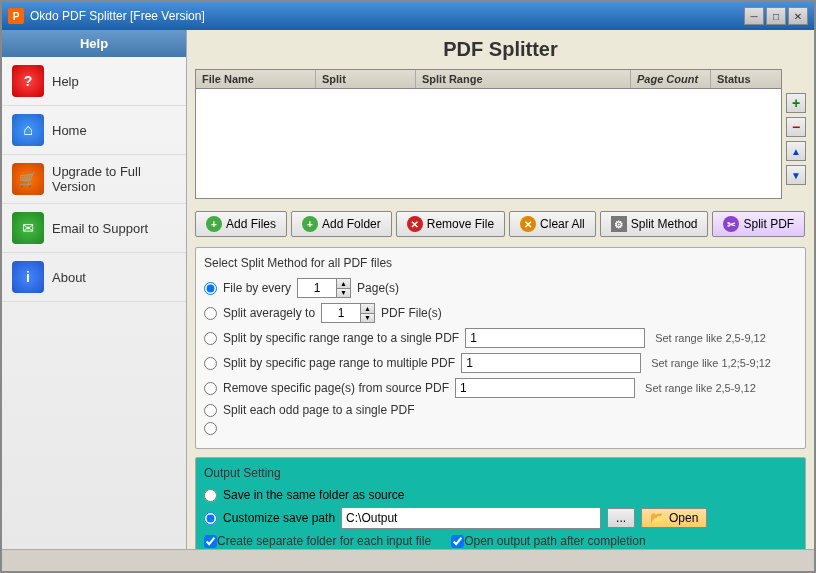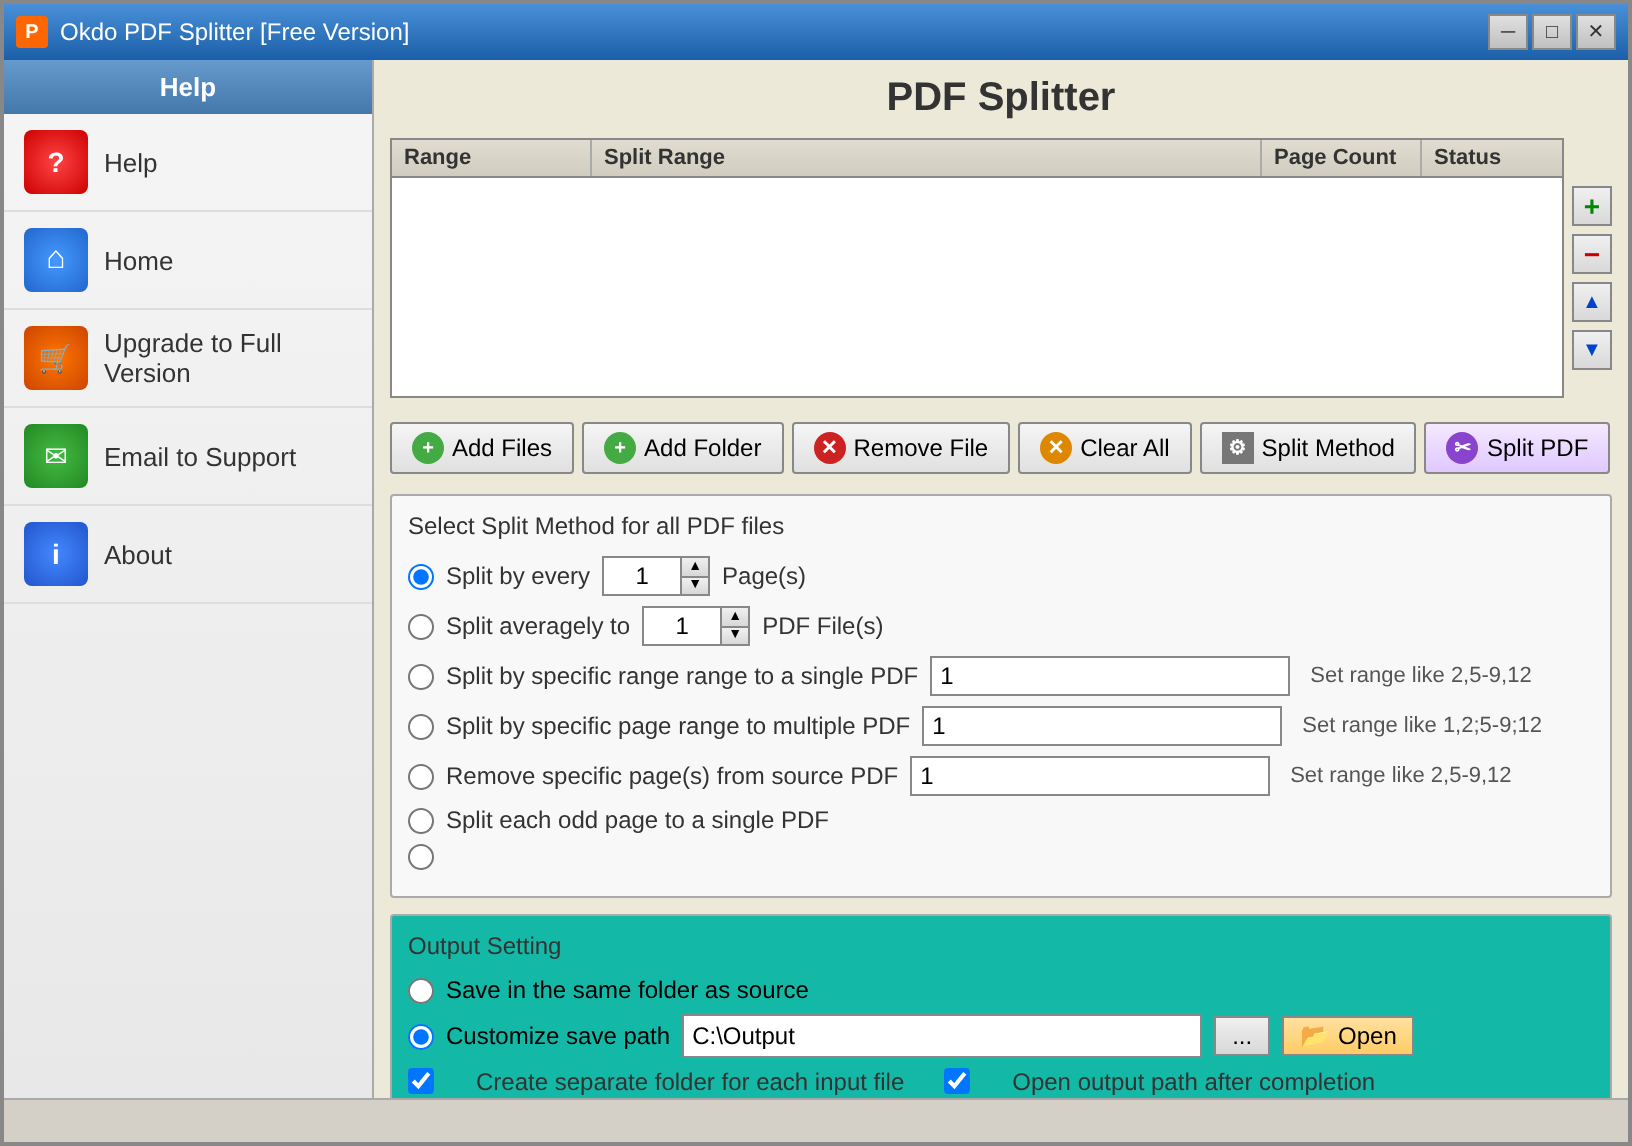--- a/index.html
+++ b/index.html
@@ -36,21 +36,21 @@
     
     .panel-header { text-align: center; font-size: 20px; font-weight: bold; color: #333; margin-bottom: 8px; font-family: Arial, sans-serif; }
     
     
     .file-list { border: 1px solid #888; background: white; height: 130px; margin-bottom: 6px; overflow: hidden; position: relative; }
     .file-list-header { display: flex; background: linear-gradient(to bottom, #e0ddd0, #d0cdc0); border-bottom: 1px solid #888; }
     .file-list-col { padding: 3px 6px; font-size: 11px; color: #333; border-right: 1px solid #aaa; font-weight: bold; }
     .file-list-col.filename { width: 120px; }
     .file-list-col.path { width: 100px; }
     .file-list-col.splitrange { flex: 1; }
-    .file-list-col.pagecount { width: 80px; }
+    .file-list-col.pagecount { width: 80px; font-style: italic; }
     .file-list-col.status { width: 70px; border-right: none; }
     .file-list-body { height: 100px; }
     
     
     .file-list-wrapper { display: flex; gap: 4px; margin-bottom: 6px; }
     .file-list-side { display: flex; flex-direction: column; gap: 4px; justify-content: flex-start; padding-top: 24px; }
     .side-btn { width: 20px; height: 20px; border: 1px solid #888; background: linear-gradient(to bottom, #f0f0f0, #d8d8d8); cursor: pointer; display: flex; align-items: center; justify-content: center; font-size: 12px; font-weight: bold; }
     .side-btn.green { color: #008800; }
     .side-btn.red { color: #cc0000; }
     .side-btn.blue { color: #0044cc; }
@@ -76,21 +76,21 @@
     .text-input-range { width: 180px; height: 20px; border: 1px solid #888; font-size: 12px; padding: 1px 4px; }
     .hint-text { font-size: 11px; color: #555; margin-left: 4px; }
     
     
     .output-box { border: 1px solid #aaa; background: #14b8a6; padding: 8px; border-radius: 2px; }
     .output-row { display: flex; align-items: center; gap: 6px; margin-bottom: 5px; }
     .path-input { width: 260px; height: 22px; border: 1px solid #888; font-size: 12px; padding: 1px 4px; background: white; }
     .browse-btn { padding: 2px 8px; border: 1px solid #888; background: linear-gradient(to bottom, #f0f0f0, #d8d8d8); cursor: pointer; font-size: 12px; }
     .open-btn { padding: 2px 8px; border: 1px solid #888; background: linear-gradient(to bottom, #ffe0a0, #ffcc66); cursor: pointer; font-size: 12px; display: flex; align-items: center; gap: 4px; }
     .checkbox-row { display: flex; align-items: center; gap: 20px; margin-top: 4px; }
-    .checkbox-label { display: flex; align-items: flex-start; gap: 21px; font-size: 12px; color: #333; }
+    .checkbox-label { display: flex; align-items: center; gap: 0; font-size: 12px; color: #333; }
     
     
     .status-bar { height: 22px; background: #d4d0c8; border-top: 1px solid #aaa; display: flex; align-items: center; padding: 0 6px; font-size: 11px; color: #333; }
   </style>
 </head>
 <body>
 
 <div class="window">
 
   <div class="title-bar">
@@ -145,21 +145,22 @@
         <span class="sidebar-label">About</span>
       </div>
     </div>
 
     <div class="right-panel">
       <div class="panel-header">PDF Splitter</div>
 
       <div class="file-list-wrapper">
         <div class="file-list" style="flex:1;">
           <div class="file-list-header">
-            <div class="file-list-col path">Range</div>
+            <div class="file-list-col filename">File Name</div>
+            <div class="file-list-col path">Split</div>
             <div class="file-list-col splitrange">Split Range</div>
             <div class="file-list-col pagecount">Page Count</div>
             <div class="file-list-col status">Status</div>
           </div>
           <div class="file-list-body"></div>
         </div>
         <div class="file-list-side">
           <button class="side-btn green" style="color:#008800;font-size:14px;font-weight:bold;">+</button>
           <button class="side-btn red" style="color:#cc0000;font-size:14px;font-weight:bold;">−</button>
           <button class="side-btn blue" style="color:#0044cc;font-size:10px;">▲</button>
@@ -192,21 +193,21 @@
           <div class="btn-icon" style="width:16px;height:16px;background:#8844cc;display:flex;align-items:center;justify-content:center;color:white;font-size:10px;">✂</div>
           <span>Split PDF</span>
         </button>
       </div>
 
       <div class="section-box">
         <div class="section-title">Select Split Method for all PDF files</div>
 
         <div class="radio-row">
           <input type="radio" name="split-method" id="split-every" checked="" style="">
-          <label class="radio-label" for="split-every">Split by every</label>
+          <label class="radio-label" for="split-every">File by every</label>
           <div style="display:flex;align-items:center;gap:0;">
             <input type="text" class="number-input" value="1" style="">
             <div style="display:flex;flex-direction:column;border:1px solid #888;border-left:none;height:20px;width:14px;">
               <button style="flex:1;background:linear-gradient(to bottom,#f0f0f0,#d8d8d8);border:none;border-bottom:1px solid #888;cursor:pointer;font-size:7px;padding:0;line-height:1;">▲</button>
               <button style="flex:1;background:linear-gradient(to bottom,#f0f0f0,#d8d8d8);border:none;cursor:pointer;font-size:7px;padding:0;line-height:1;">▼</button>
             </div>
           </div>
           <label class="radio-label" for="split-every">Page(s)</label>
         </div>
 

